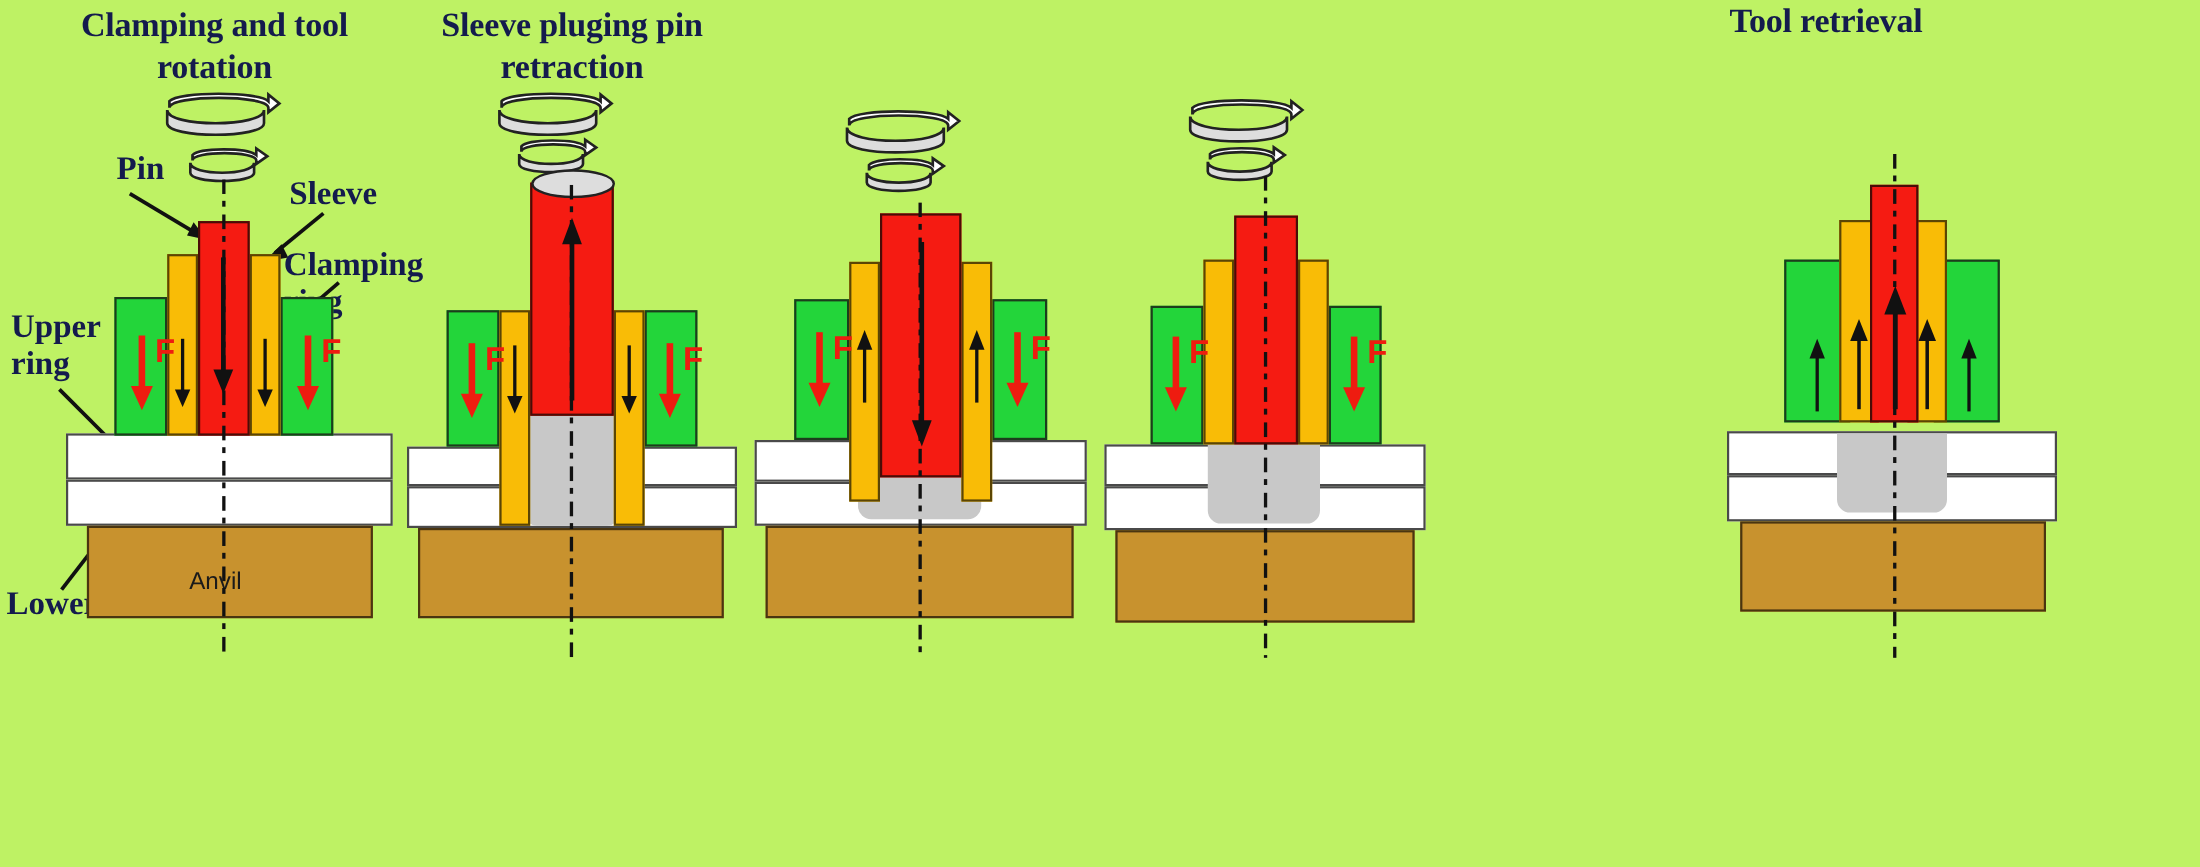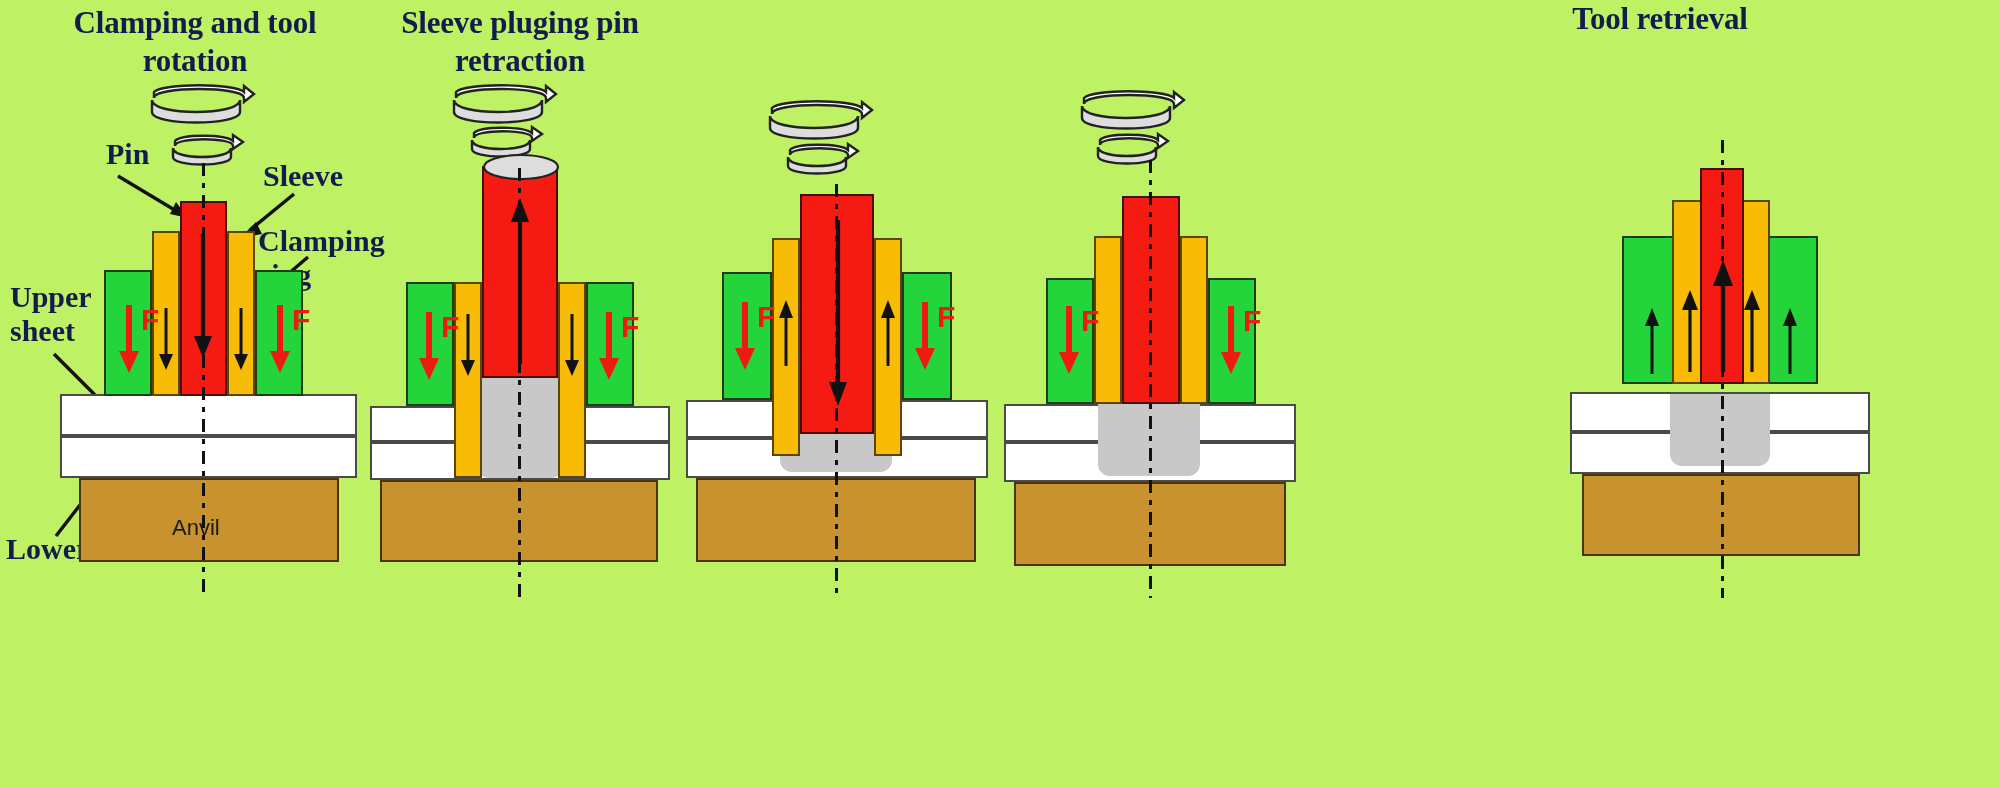--- a/index.html
+++ b/index.html
@@ -122,21 +122,21 @@
       <polygon points="4,46 20,30 26,42" fill="#111"></polygon>
     </svg>
 
     <div class="callout" style="left:258px; top:224px;">Clamping ring</div>
     <svg class="arrow-svg" style="left:268px; top:255px;" width="46" height="34" viewBox="0 0 46 34">
       <line x1="40" y1="2" x2="12" y2="26" stroke="#111" stroke-width="3.4"></line>
       <polygon points="2,33 14,19 20,29" fill="#111"></polygon>
     </svg>
 
     <div class="callout" style="left:10px; top:280px;">Upper
-sheet</div>
+ring</div>
     <svg class="arrow-svg" style="left:52px; top:352px;" width="70" height="68" viewBox="0 0 70 68">
       <line x1="2" y1="2" x2="50" y2="50" stroke="#111" stroke-width="3.4"></line>
       <polygon points="60,60 42,54 52,42" fill="#111"></polygon>
     </svg>
 
     <div class="callout" style="left:6px; top:532px;">Lower sheet</div>
     <svg class="arrow-svg" style="left:50px; top:480px;" width="50" height="60" viewBox="0 0 50 60">
       <line x1="6" y1="56" x2="40" y2="12" stroke="#111" stroke-width="3.4"></line>
       <polygon points="46,2 44,22 32,14" fill="#111"></polygon>
     </svg>

